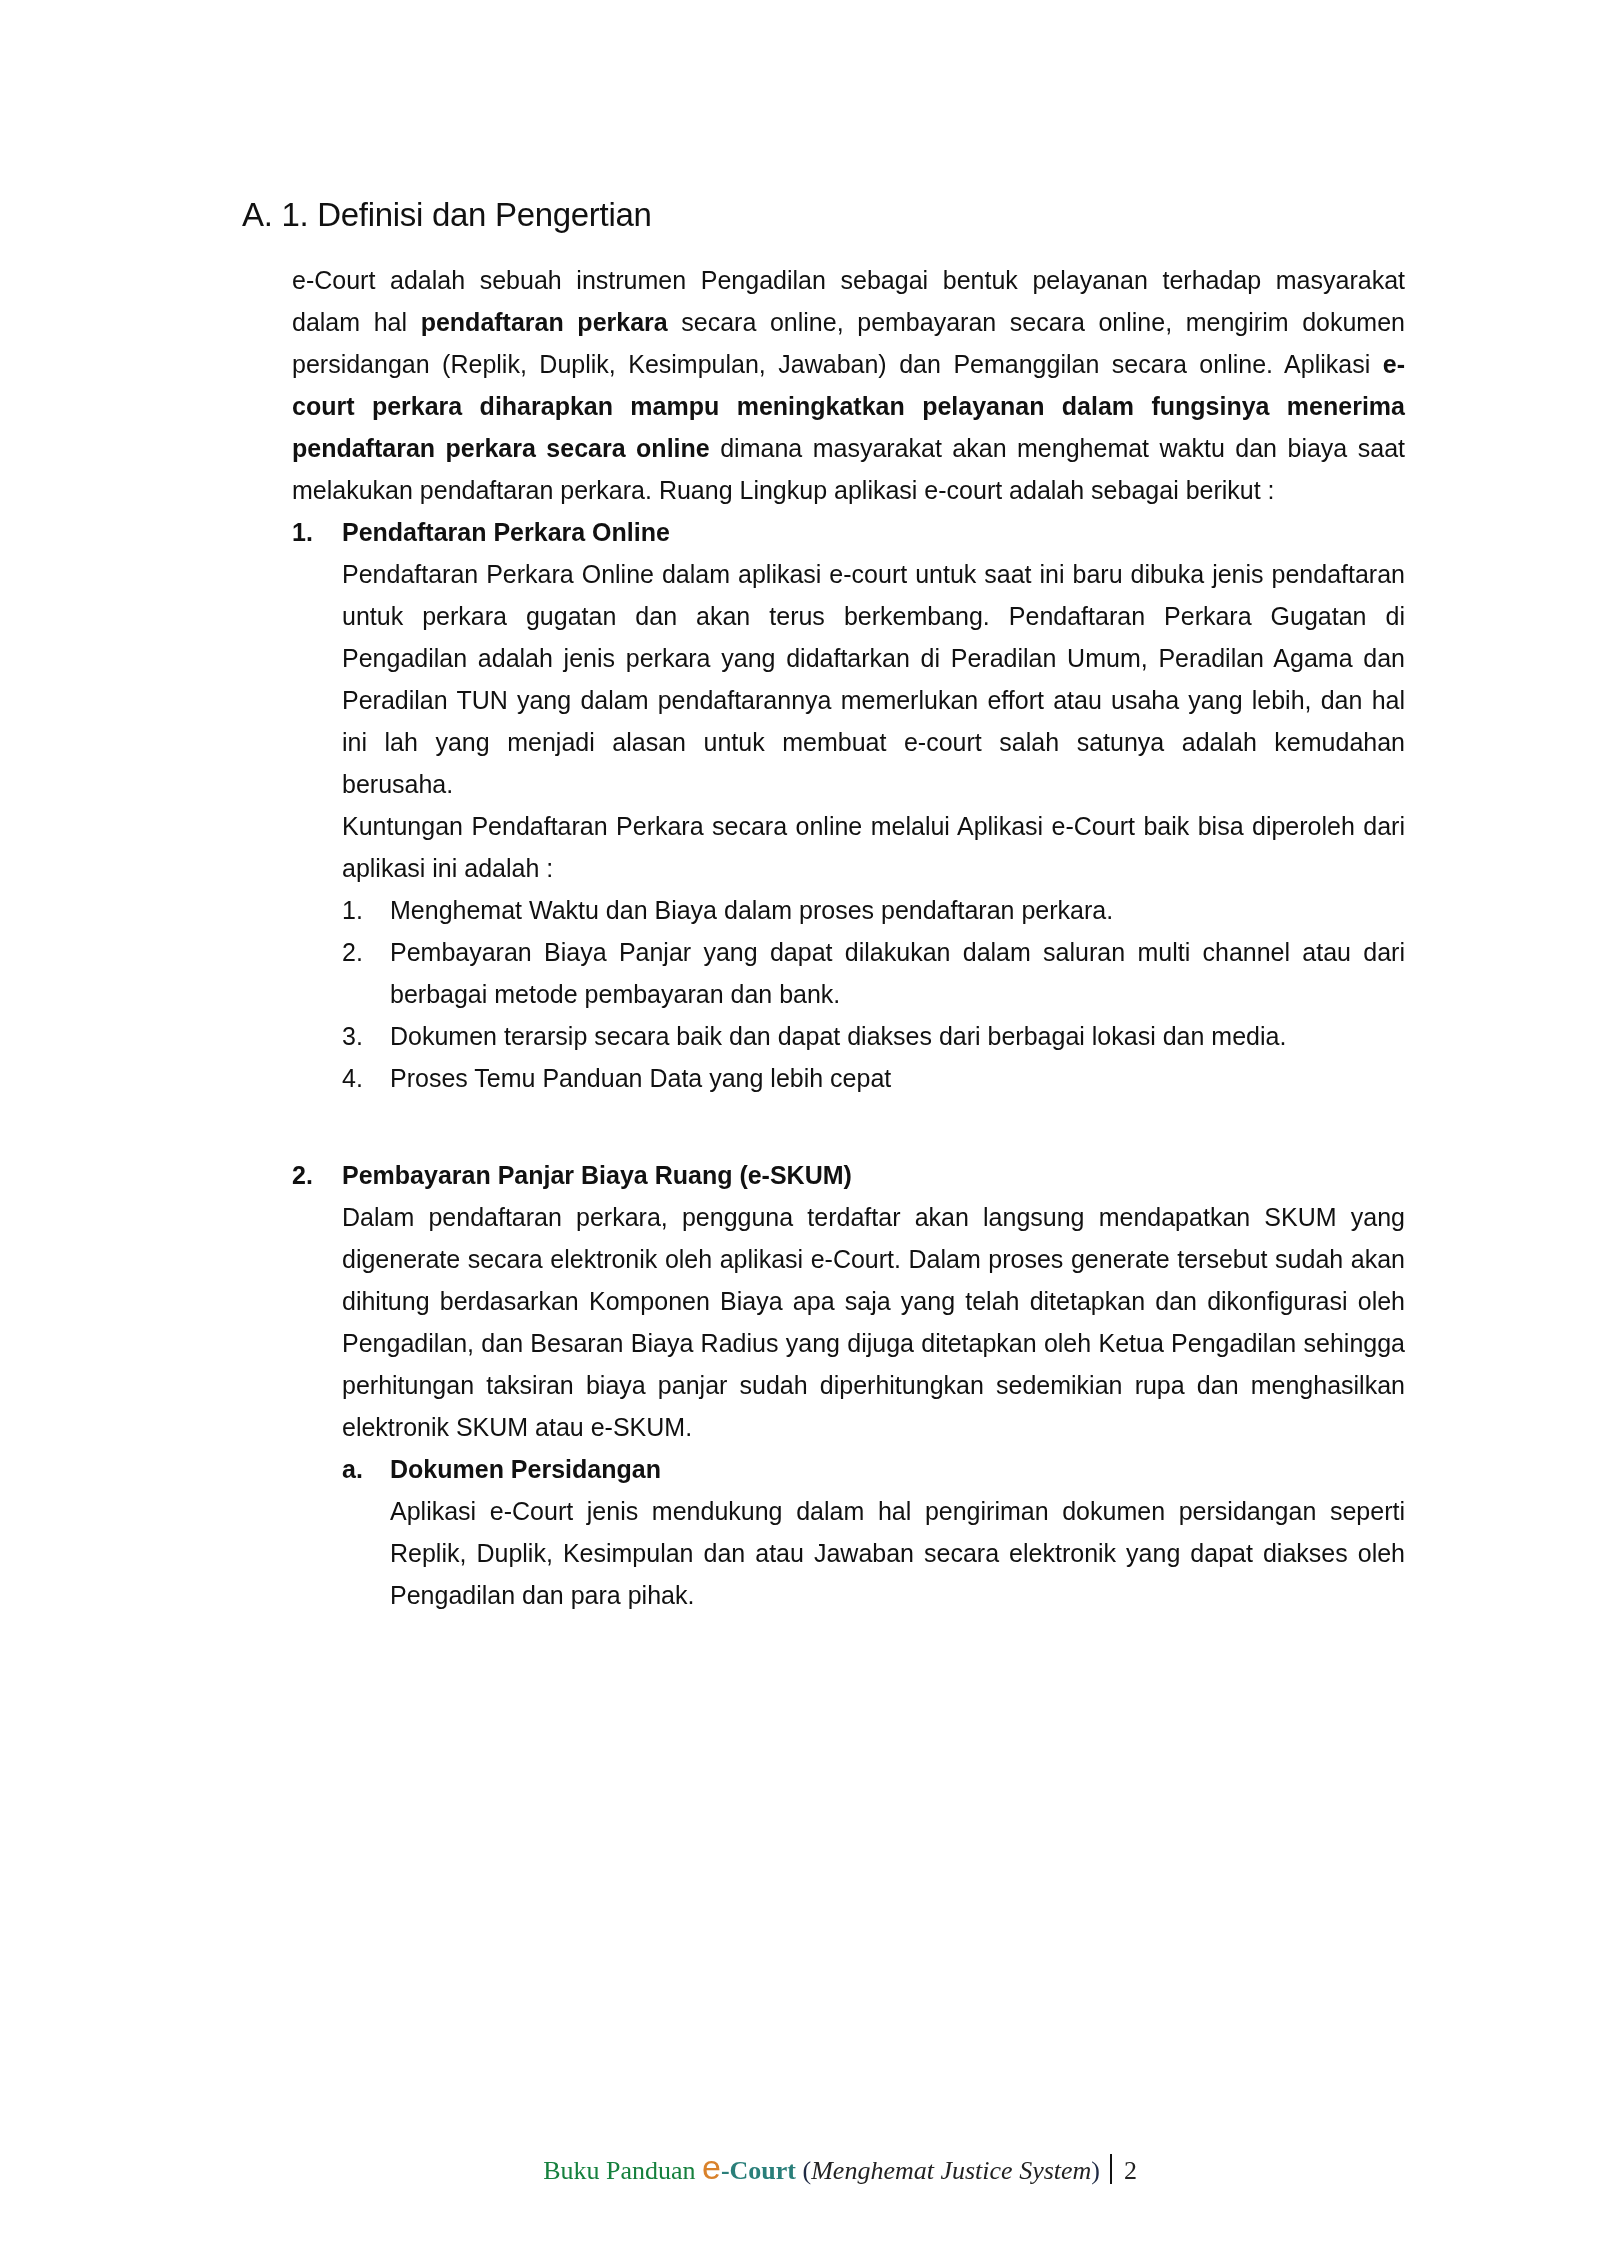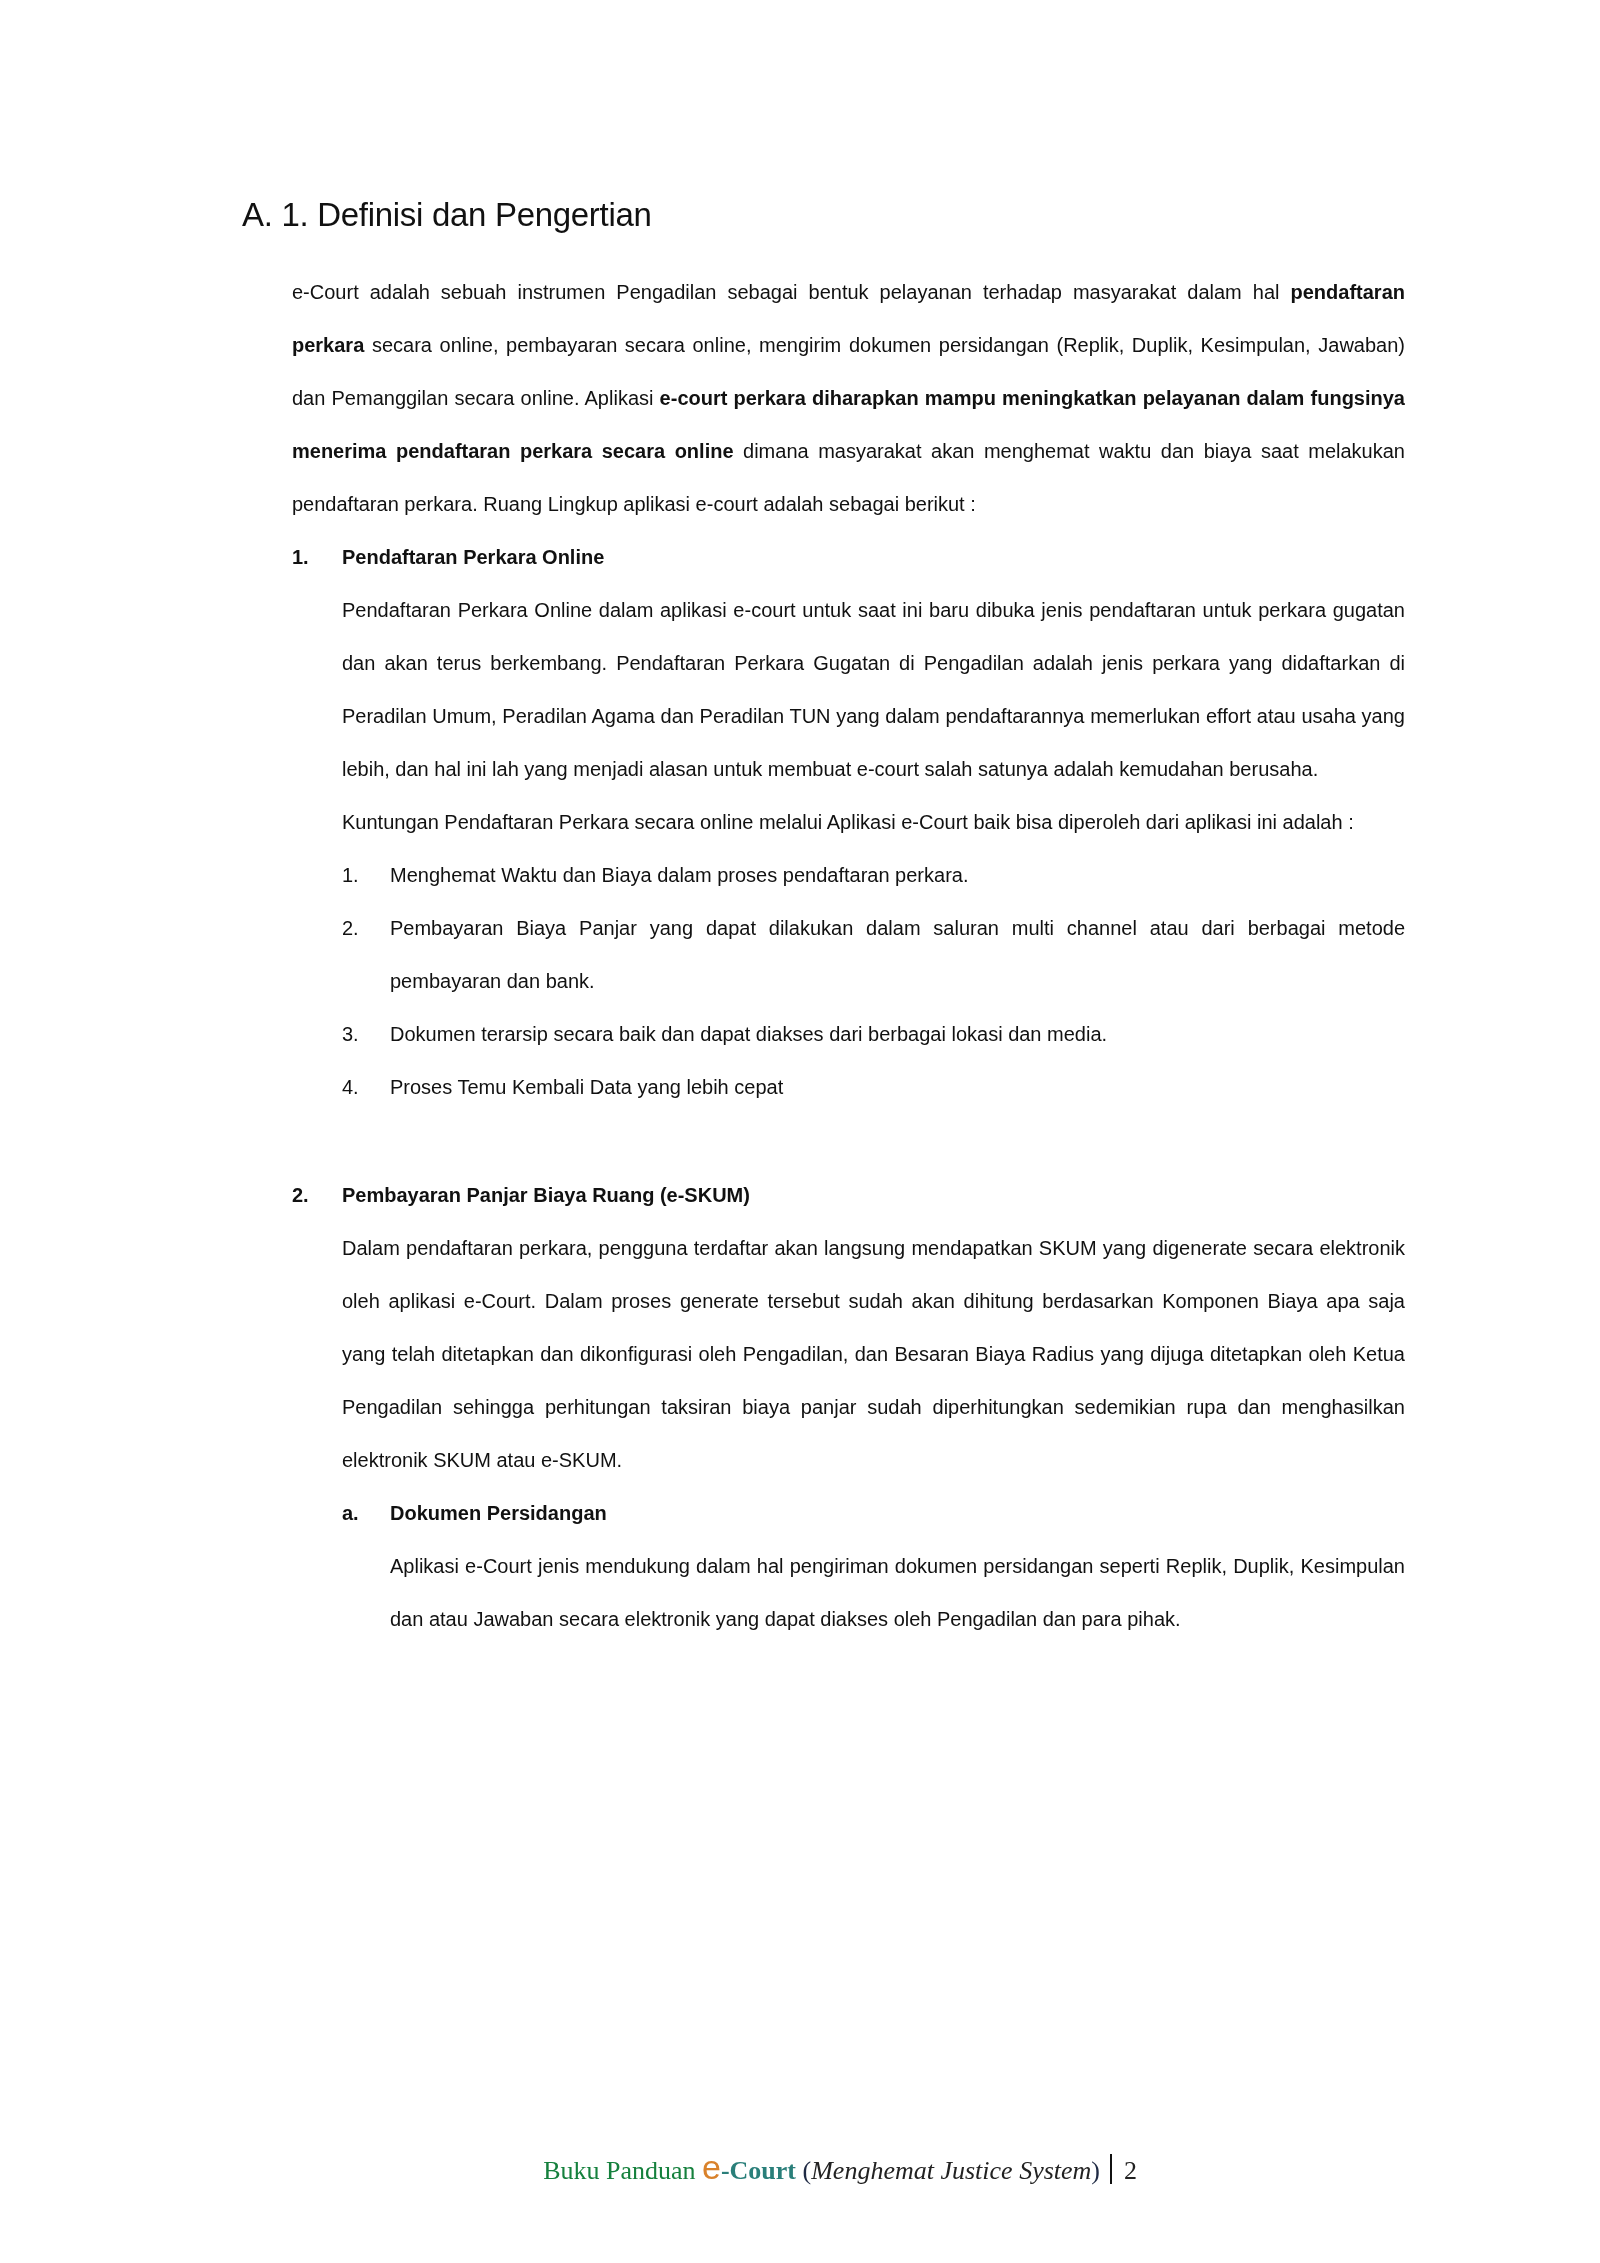--- a/index.html
+++ b/index.html
@@ -3,22 +3,22 @@
 <meta charset="utf-8">
 <style>
   html, body { margin: 0; padding: 0; background: #ffffff; }
   body { width: 1600px; height: 2263px; position: relative; overflow: hidden;
          font-family: "Liberation Sans", "DejaVu Sans", sans-serif; color: #111111; }
   .page { position: absolute; left: 0; top: 0; width: 1332px; height: 2263px; background: #fff; }
 
   .heading { position: absolute; left: 242px; top: 196px; font-size: 33px; font-weight: normal;
              letter-spacing: -0.3px; color: #111; margin: 0; white-space: nowrap; }
 
-  .content { position: absolute; left: 292px; top: 266px; width: 1113px;
-             font-size: 20px; line-height: 53px; }
+  .content { position: absolute; left: 292px; top: 259px; width: 1113px;
+             font-size: 25px; line-height: 42px; }
   .content p { margin: 0; text-align: justify; }
   .content b { font-weight: bold; }
 
   .item { position: relative; }
   .item-head { position: relative; padding-left: 50px; font-weight: bold; white-space: nowrap; }
   .item-num { position: absolute; left: 0; top: 0; font-weight: bold; }
   .item-body { padding-left: 50px; }
   .item-body p { text-align: justify; }
 
   .sublist { list-style: none; margin: 0; padding: 0; }
@@ -55,21 +55,21 @@
         <span class="item-num">1.</span>
         <span>Pendaftaran Perkara Online</span>
       </div>
       <div class="item-body">
         <p>Pendaftaran Perkara Online dalam aplikasi e-court untuk saat ini baru dibuka jenis pendaftaran untuk perkara gugatan dan akan terus berkembang. Pendaftaran Perkara Gugatan di Pengadilan adalah jenis perkara yang didaftarkan di Peradilan Umum, Peradilan Agama dan Peradilan TUN yang dalam pendaftarannya memerlukan effort atau usaha yang lebih, dan hal ini lah yang menjadi alasan untuk membuat e-court salah satunya adalah kemudahan berusaha.</p>
         <p>Kuntungan Pendaftaran Perkara secara online melalui Aplikasi e-Court baik bisa diperoleh dari aplikasi ini adalah :</p>
         <ol class="sublist">
           <li><span class="sub-num">1.</span><span>Menghemat Waktu dan Biaya dalam proses pendaftaran perkara.</span></li>
           <li><span class="sub-num">2.</span><span>Pembayaran Biaya Panjar yang dapat dilakukan dalam saluran multi channel atau dari berbagai metode pembayaran dan bank.</span></li>
           <li><span class="sub-num">3.</span><span>Dokumen terarsip secara baik dan dapat diakses dari berbagai lokasi dan media.</span></li>
-          <li><span class="sub-num">4.</span><span>Proses Temu Kembali Data yang lebih cepat</span></li>
+          <li><span class="sub-num">4.</span><span>Proses Temu Panduan Data yang lebih cepat</span></li>
         </ol>
       </div>
     </div>
 
     <div class="spacer"></div>
 
     <div class="item">
       <div class="item-head">
         <span class="item-num">2.</span>
         <span>Pembayaran Panjar Biaya Ruang (e-SKUM)</span>

